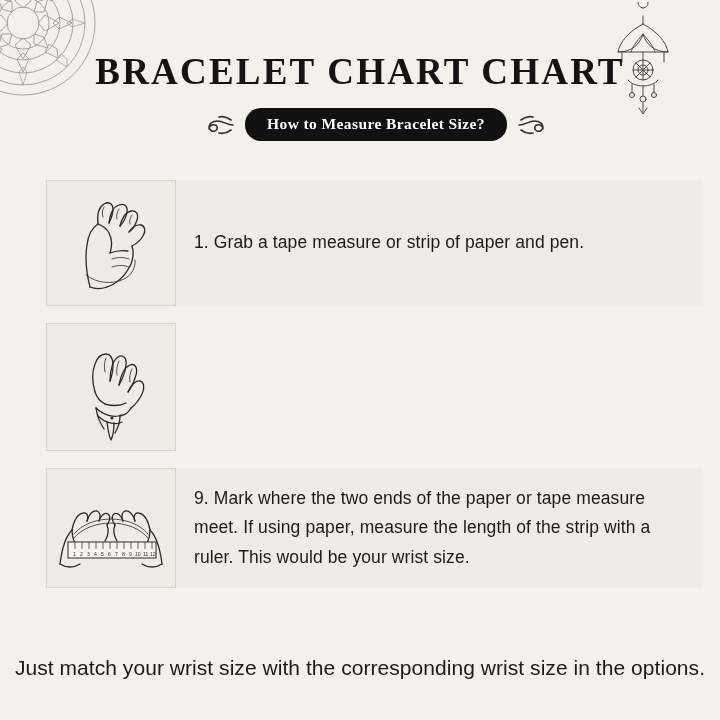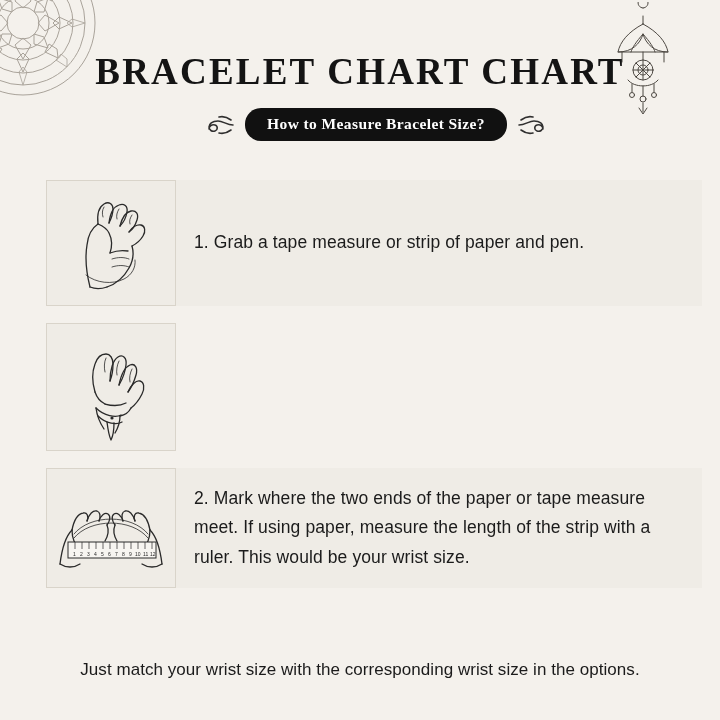--- a/index.html
+++ b/index.html
@@ -134,21 +134,21 @@
     letter-spacing: 0.1px;
   }
 
   
   .footer {
     position: absolute;
     bottom: 40px;
     left: 0;
     width: 720px;
     text-align: center;
-    font-size: 17px;
+    font-size: 21px;
     color: #1b1b1b;
     letter-spacing: 0.05px;
   }
 
   svg { display: block; }
   .ln {
     fill: none;
     stroke: #2a2a2a;
     stroke-width: 1.3;
     stroke-linecap: round;
@@ -365,21 +365,21 @@
                 <text x="72" y="80">8</text>
                 <text x="79" y="80">9</text>
               <text x="85" y="80">10</text>
                 <text x="93" y="80">11</text>
                 <text x="100" y="80">12</text>
             </g>
           </g>
         </svg>
       </div>
       <div class="step-text-wrap">
-        <div class="step-text">2. Mark where the two ends of the paper or tape measure meet. If using paper, measure the length of the strip with a ruler. This would be your wrist size.</div>
+        <div class="step-text">9. Mark where the two ends of the paper or tape measure meet. If using paper, measure the length of the strip with a ruler. This would be your wrist size.</div>
       </div>
     </div>
 
   </div>
 
   <div class="footer">Just match your wrist size with the corresponding wrist size in the options.</div>
 
 </div>
 
 </body></html>

